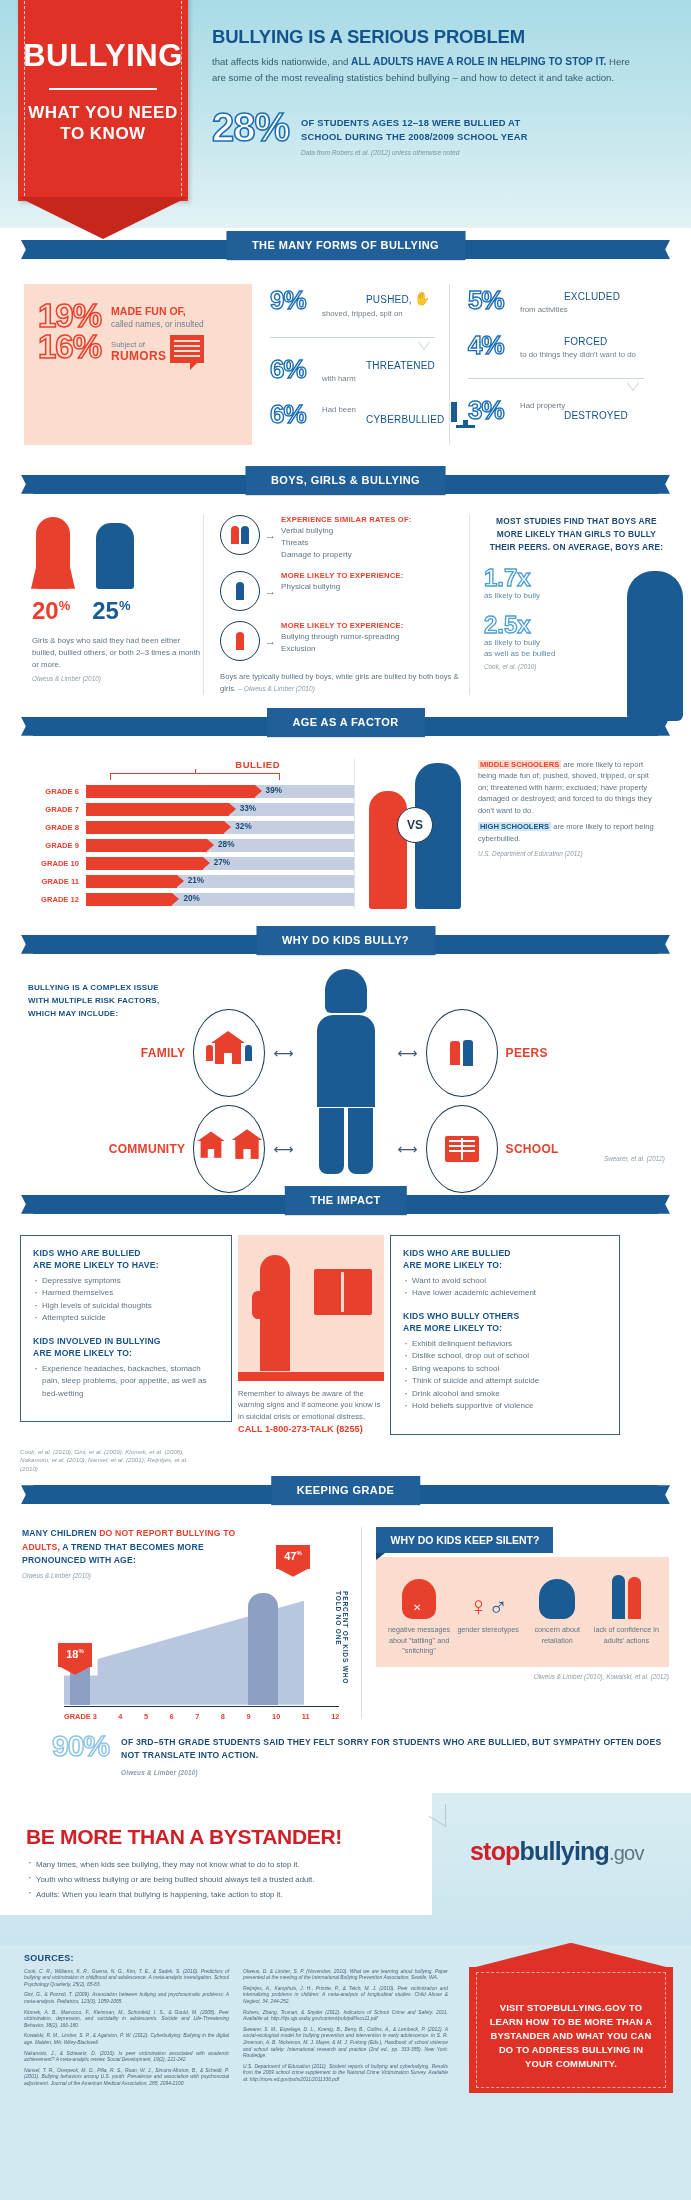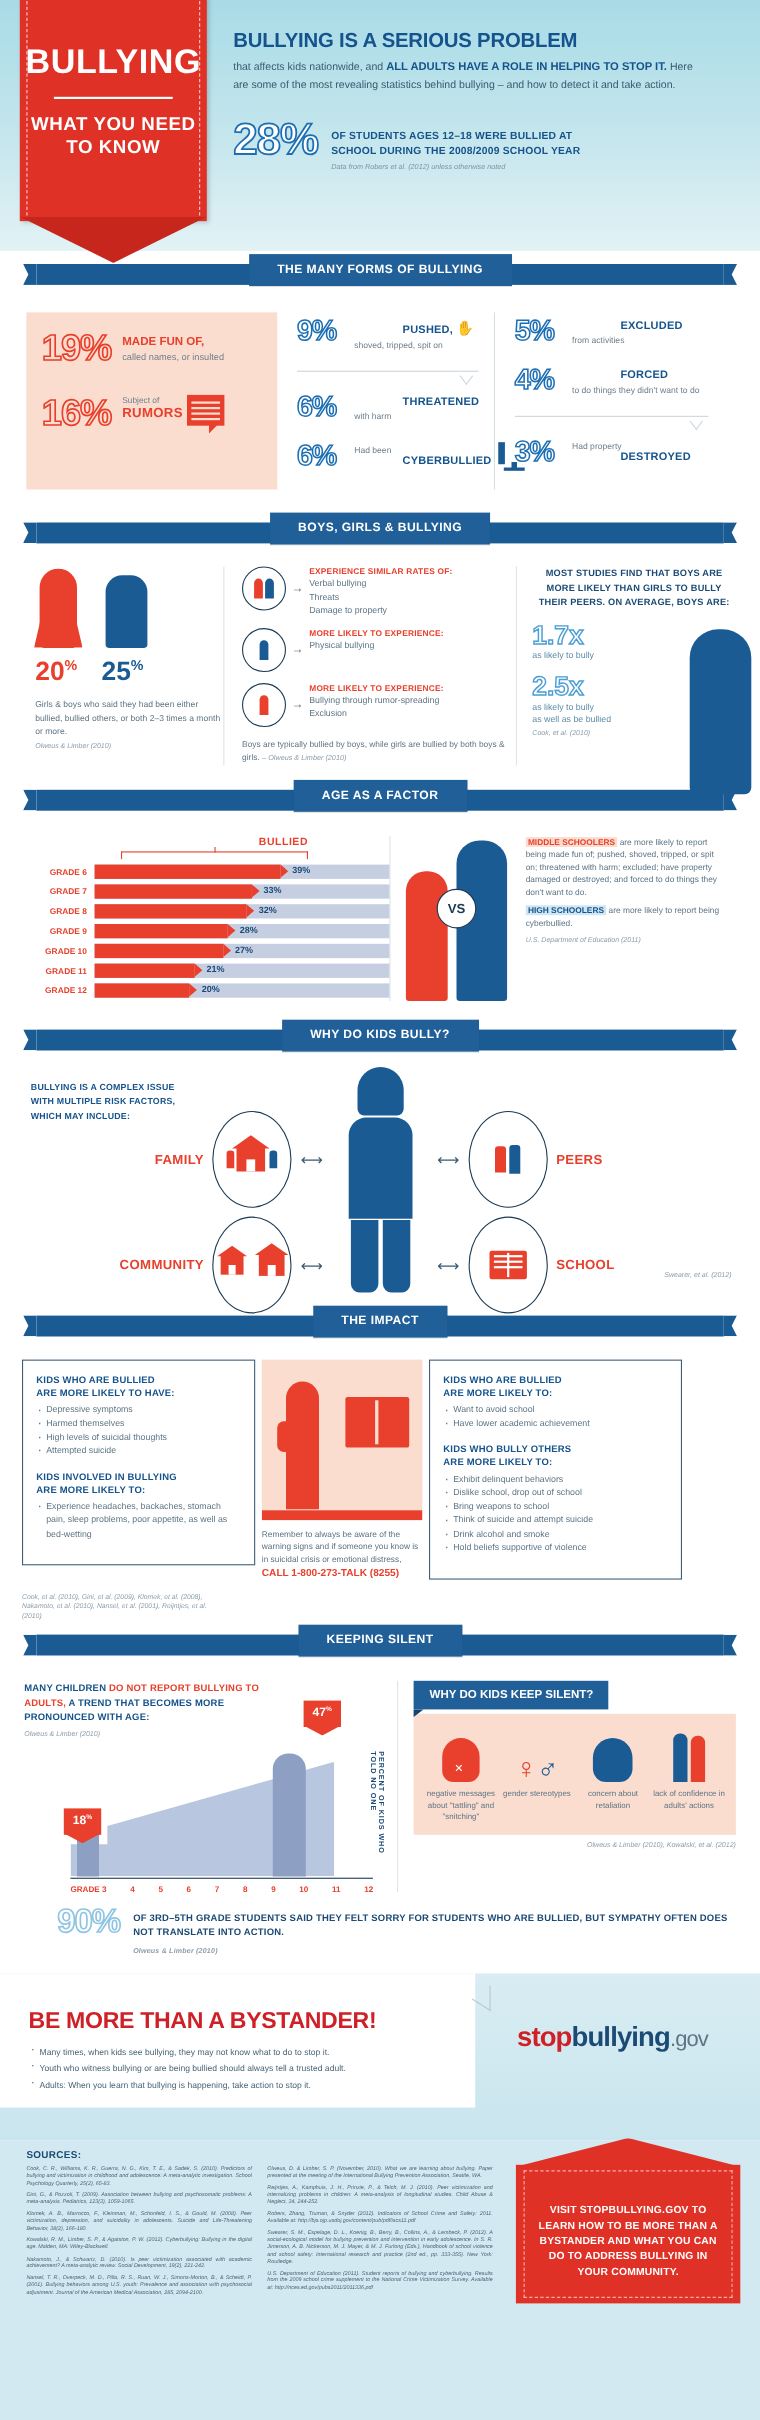--- a/index.html
+++ b/index.html
@@ -81,40 +81,40 @@
     background:#fbddd0; width:228px; padding:16px 14px; position:relative;
   }
   .redstat { display:flex; align-items:flex-start; }
   .rednum {
     font-size:33px; font-weight:bold; color:#fbddd0;
     -webkit-text-stroke:1.5px #e8402c; line-height:.95; letter-spacing:-1px;
   }
   .redlbl { margin-left:10px; padding-top:5px; }
   .redlbl .t1 { color:#e8402c; font-weight:bold; font-size:10.5px; }
   .redlbl .t2 { color:#6d7f8c; font-size:8.4px; margin-top:2px; }
-  .rumor-row { display:flex; align-items:flex-start; margin-top:28px; }
+  .rumor-row { display:flex; align-items:flex-end; }
   .rumor-txt { margin-left:10px; }
   .rumor-txt .s { font-size:7.6px; color:#6d7f8c; }
   .rumor-txt .b { font-size:12px; font-weight:bold; color:#e8402c; letter-spacing:.3px;}
   .speech {
     width:34px; height:28px; background:#e8402c; position:relative; margin-left:4px;
     display:flex; flex-direction:column; justify-content:center; gap:3px; padding:0 4px;
   }
   .speech i { display:block; height:2px; background:#fbddd0; }
   .speech:after{ content:""; position:absolute; right:6px; bottom:-7px; border-left:8px solid #e8402c; border-bottom:8px solid transparent;}
 
   .forms-mid { width:198px; padding:4px 14px 0 18px; border-right:1px solid #d8e0e6; }
   .forms-right { width:198px; padding:4px 4px 0 18px; }
   .bluestat { display:flex; align-items:flex-start; margin-bottom:18px; }
   .bluenum {
     font-size:26px; font-weight:bold; color:#fff;
     -webkit-text-stroke:1.4px #1d6fb4; line-height:.95; letter-spacing:-1px; min-width:46px;
   }
   .bluelbl { margin-left:6px; padding-top:3px; }
-  .bluelbl .t1 { color:#15538c; font-weight:bold; font-size:10px; letter-spacing:.2px;padding-left:44px; }
+  .bluelbl .t1 { color:#15538c; font-weight:normal; font-size:10px; letter-spacing:.2px;padding-left:44px; }
   .bluelbl .t2 { color:#6d7f8c; font-size:7.8px; margin-top:2px; line-height:11px;}
   .bluelbl .t0 { color:#6d7f8c; font-size:7.8px; }
   .hand { font-size:13px; color:#1b4a75; }
   .divider-arrow { height:10px; border-top:1px solid #ccd6de; position:relative; margin:4px 0 10px;}
   .divider-arrow:after{content:"";position:absolute;right:6px;top:-1px;width:9px;height:9px;border-right:1px solid #ccd6de;border-bottom:1px solid #ccd6de;transform:rotate(45deg) skew(8deg,8deg);}
   .monitor { width:26px;height:20px;border:3px solid #1b5b94;background:#bfe3f2;position:relative;margin-left:6px;}
   .monitor:after{content:"";position:absolute;left:9px;bottom:-7px;width:5px;height:6px;background:#1b5b94;}
   .monitor:before{content:"";position:absolute;left:2px;bottom:-9px;width:19px;height:3px;background:#1b5b94;}
 
   
@@ -656,21 +656,21 @@
           </ul>
       </div>
     </div>
   </div>
   <div class="impact-cite cite">Cook, et al. (2010), Gini, et al. (2009), Klomek, et al. (2008), Nakamoto, et al. (2010), Nansel, et al. (2001), Reijntjes, et al. (2010)</div>
 
   <div class="ribbon">
     <div class="bar">
         <div class="dots"></div>
       </div>
-    <div class="plate">KEEPING SILENT</div>
+    <div class="plate">KEEPING GRADE</div>
   </div>
 
   <div class="ks-wrap">
     <div class="ks-left">
       <div class="ks-head"><span>MANY CHILDREN </span><span class="r">DO NOT REPORT BULLYING TO ADULTS,</span><span> A TREND THAT BECOMES MORE PRONOUNCED WITH AGE:</span></div>
       <div class="cite">Olweus &amp; Limber  (2010)</div>
       <div class="ks-chart">
         <div class="ks-area"></div>
         <div class="ks-fig-s"></div>
         <div class="ks-fig-l"></div>

